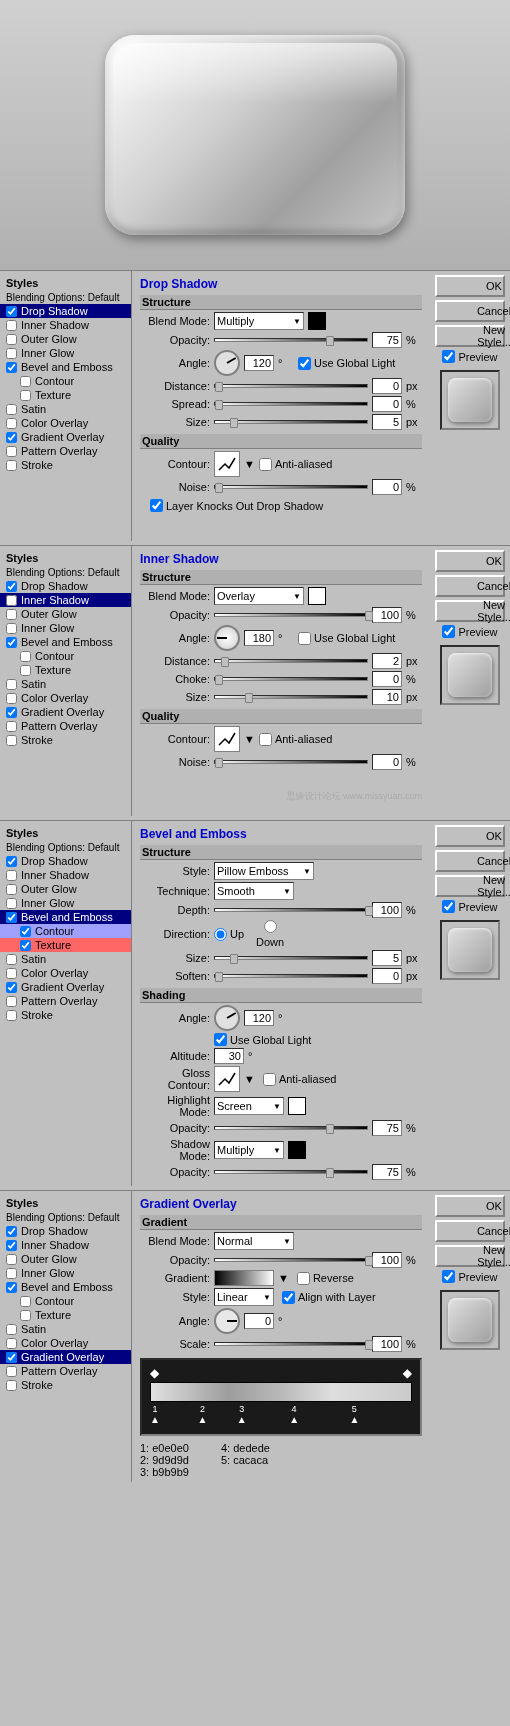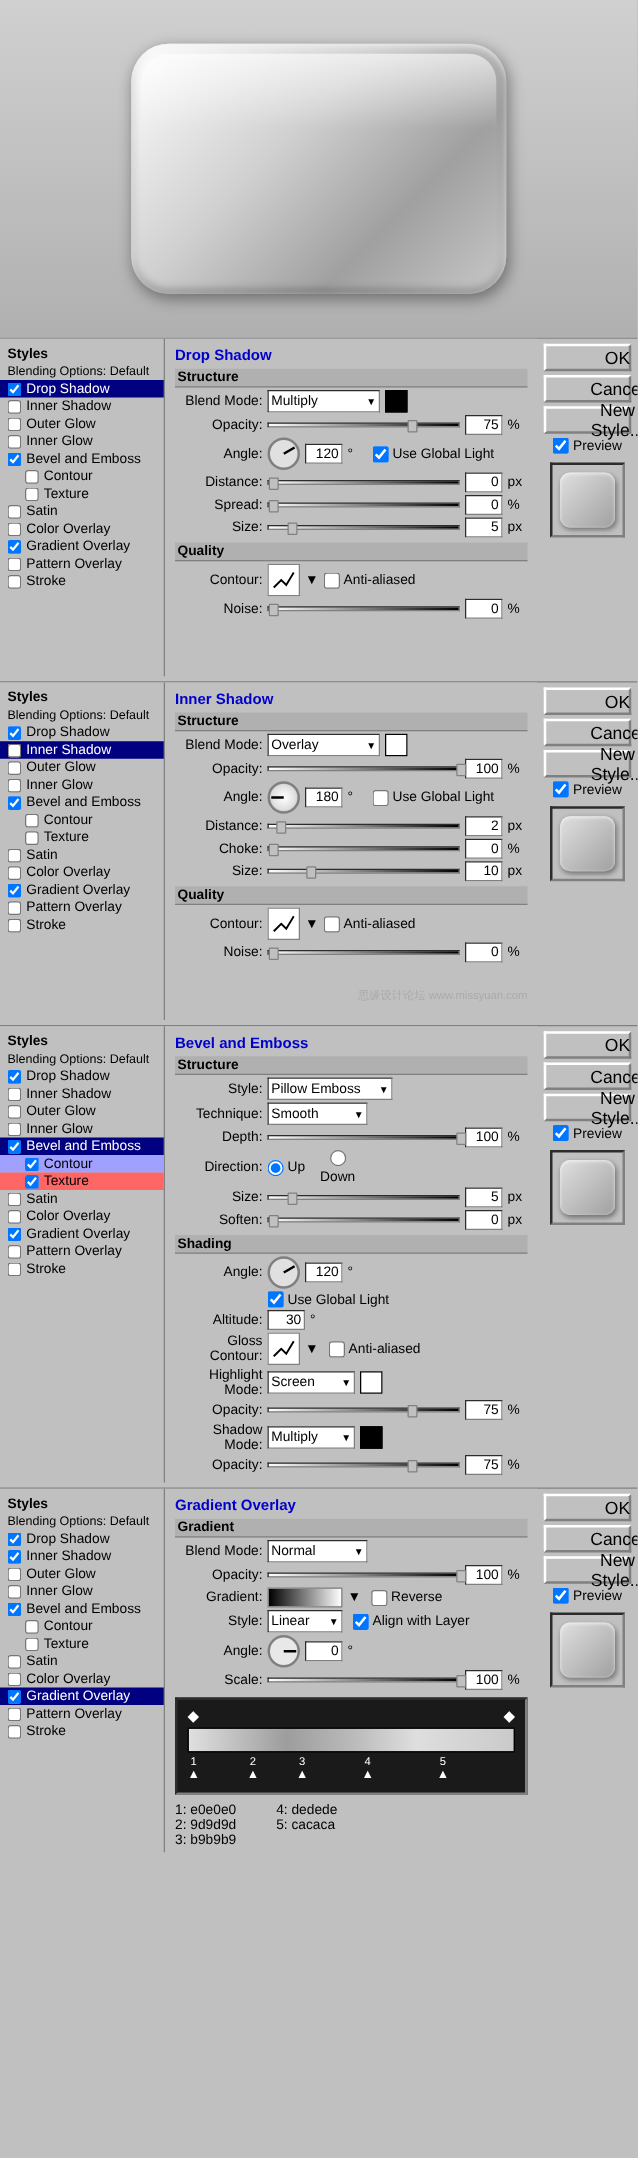--- a/index.html
+++ b/index.html
@@ -117,21 +117,21 @@
       flex-direction: column;
       gap: 3px;
       align-items: center;
     }
     .btn {
       width: 70px;
       height: 22px;
       background: #c0c0c0;
       border: 2px solid;
       border-color: #ffffff #808080 #808080 #ffffff;
-      font-size: 14px;
+      font-size: 11px;
       cursor: pointer;
       text-align: center;
       display: flex;
       align-items: center;
       justify-content: center;
       padding-left: 48px;
     }
     .btn-ok {
       width: 70px;
       height: 22px;
@@ -478,20 +478,26 @@
         <span>Anti-aliased</span>
       </label>
     </div>
     <div class="form-row">
       <span class="form-label">Noise:</span>
       <div class="slider-track">
         <div class="slider-thumb" style="left:0%;"></div>
       </div>
       <input class="number-input" type="text" value="0" style="">
       <span class="unit-label">%</span>
+    </div>
+    <div class="layer-knocks-row">
+      <label class="checkbox-label">
+        <input type="checkbox" checked="" style="">
+        <span>Layer Knocks Out Drop Shadow</span>
+      </label>
     </div>
   </div>
 
   <div class="buttons-panel">
     <button class="btn btn-ok">OK</button>
     <button class="btn">Cancel</button>
     <button class="btn">New Style...</button>
     <label class="checkbox-label" style="font-size:11px;">
       <input type="checkbox" checked="" style="">
       <span>Preview</span>

